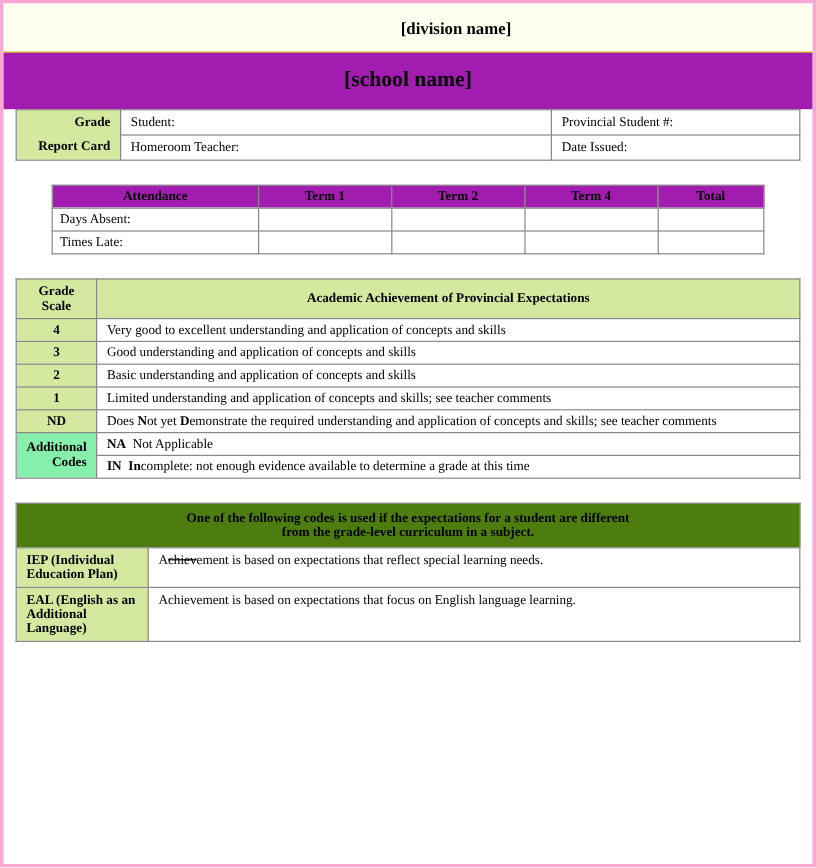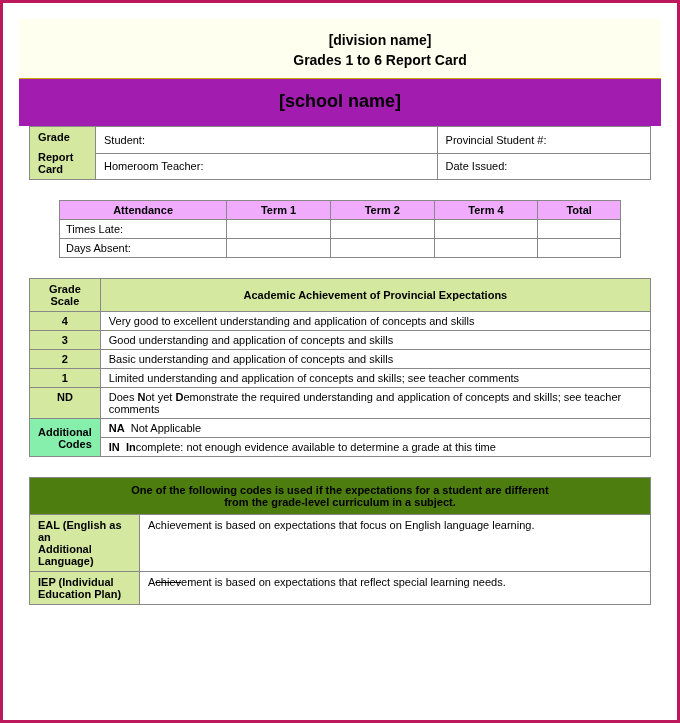--- a/index.html
+++ b/index.html
@@ -7,22 +7,23 @@
       font-family: Arial, sans-serif;
       background: #fff;
       width: 680px;
       min-height: 723px;
       padding: 0;
     }
     .page {
       width: 680px;
       min-height: 723px;
       background: #fff;
-      border: 3px solid #be185d;
-      padding: 16px;
+      border: 3px solid #f9a8d4;
+      padding: 0;
+      font-family: Liberation Serif, serif;
     }
     .header {
       background: #fffff0;
       padding: 12px 20px 8px 20px;
       display: flex;
       align-items: flex-start;
       justify-content: space-between;
       border-bottom: 1px solid #c8a800;
     }
     .header-text {
@@ -72,40 +73,40 @@
     .student-info-table td {
       border: 1px solid #888;
       padding: 4px 8px;
       font-size: 11px;
       color: #000;
     }
     .label-cell {
       background: #d4e8a0;
       font-weight: bold;
       font-size: 11px;
-      width: 66px;
-      text-align: left;
+      width: 87px;
+      text-align: right;
     }
     .attendance-section {
       padding: 0 40px;
       margin-bottom: 10px;
     }
     .attendance-table {
       width: 100%;
       border-collapse: collapse;
       border: 1px solid #888;
     }
     .attendance-table th, .attendance-table td {
       border: 1px solid #888;
       padding: 3px 6px;
       font-size: 11px;
       text-align: center;
     }
     .attendance-table th {
-      background: #f0abfc;
+      background: #a21caf;
       font-weight: bold;
     }
     .attendance-table td.row-label {
       text-align: left;
       background: #fff;
     }
     .grade-scale-section {
       padding: 0 10px;
       margin-bottom: 10px;
     }
@@ -181,21 +182,20 @@
   </style>
 </head>
 <body>
 
 <div class="page">
 
   <div class="header">
     <div style="width:80px"></div>
     <div class="header-text">
       <div class="header-title">[division name]</div>
-      <div class="header-title">Grades 1 to 6 Report Card</div>
     </div>
   </div>
 
   <div class="school-name-section">
     <div class="school-name">[school name]</div>
   </div>
 
   <div class="student-info-section">
     <table class="student-info-table">
       <tbody>
@@ -224,28 +224,28 @@
         <tr id="attendance-header-row">
         <th>Attendance</th>
             <th>Term 1</th>
             <th>Term 2</th>
             <th>Term 4</th>
             <th>Total</th>
           </tr>
       </thead>
       <tbody id="attendance-body">
       <tr>
+            <td class="row-label">Days Absent:</td>
+            <td></td>
+            <td></td>
+            <td></td>
+            <td></td>
+          </tr>
+          <tr>
             <td class="row-label">Times Late:</td>
-            <td></td>
-            <td></td>
-            <td></td>
-            <td></td>
-          </tr>
-          <tr>
-            <td class="row-label">Days Absent:</td>
             <td></td>
             <td></td>
             <td></td>
             <td></td>
           </tr>
         </tbody>
     </table>
   </div>
 
   <div class="section-gap"></div>
@@ -299,24 +299,24 @@
       <thead>
         <tr>
           <th colspan="2" id="following-header">
               <div>One of the following codes is used if the expectations for a student are different</div>
               <div>from the grade-level curriculum in a subject.</div>
             </th>
         </tr>
       </thead>
       <tbody id="following-codes-body">
       <tr>
+            <td class="code-name-cell">IEP (Individual<br>Education Plan)</td>
+            <td>A<span style="text-decoration:line-through">chiev</span>ement is based on expectations that reflect special learning needs.</td>
+          </tr>
+          <tr>
             <td class="code-name-cell">EAL (English as an<br>Additional Language)</td>
             <td>Achievement is based on expectations that focus on English language learning.</td>
           </tr>
-          <tr>
-            <td class="code-name-cell">IEP (Individual<br>Education Plan)</td>
-            <td>A<span style="text-decoration:line-through">chiev</span>ement is based on expectations that reflect special learning needs.</td>
-          </tr>
         </tbody>
     </table>
   </div>
 
 </div>
 
 </body></html>

